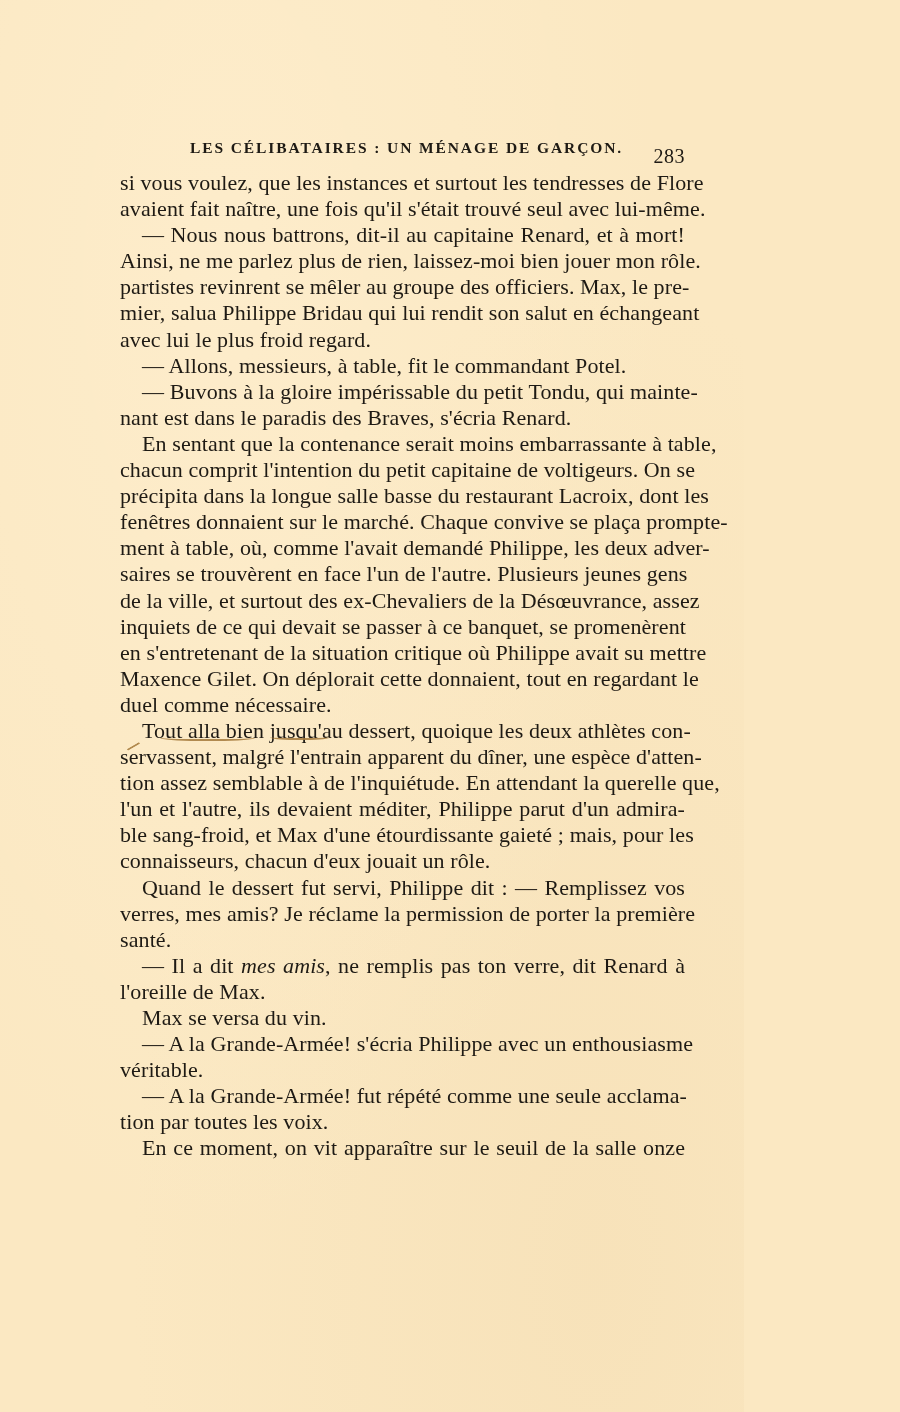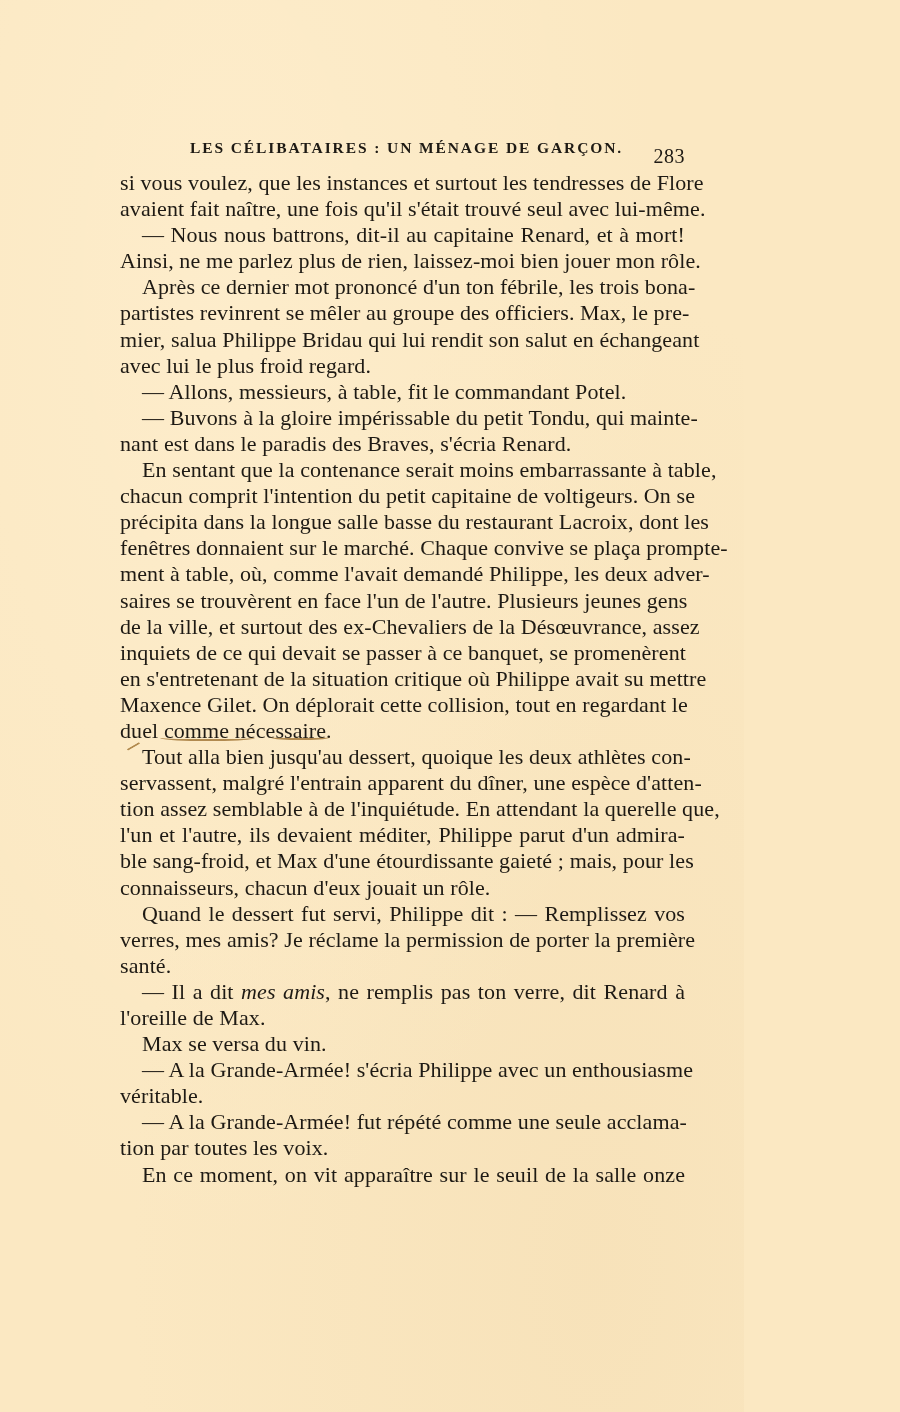--- a/index.html
+++ b/index.html
@@ -86,37 +86,36 @@
   <div class="running-head">
     <span class="title">LES CÉLIBATAIRES : UN MÉNAGE DE GARÇON.</span>
     <span class="folio">283</span>
   </div>
 
   <div class="text-block">
     <div class="line">si vous voulez, que les instances et surtout les tendresses de Flore</div>
     <div class="line last">avaient fait naître, une fois qu'il s'était trouvé seul avec lui-même.</div>
     <div class="line indent">— Nous nous battrons, dit-il au capitaine Renard, et à mort!</div>
     <div class="line last">Ainsi, ne me parlez plus de rien, laissez-moi bien jouer mon rôle.</div>
-    <div class="line indent">Après ce dernier mot prononcé d'un ton fébrile, les trois bona-</div>
     <div class="line">partistes revinrent se mêler au groupe des officiers. Max, le pre-</div>
     <div class="line">mier, salua Philippe Bridau qui lui rendit son salut en échangeant</div>
     <div class="line last">avec lui le plus froid regard.</div>
     <div class="line indent last">— Allons, messieurs, à table, fit le commandant Potel.</div>
     <div class="line indent">— Buvons à la gloire impérissable du petit Tondu, qui mainte-</div>
     <div class="line last">nant est dans le paradis des Braves, s'écria Renard.</div>
     <div class="line indent">En sentant que la contenance serait moins embarrassante à table,</div>
     <div class="line">chacun comprit l'intention du petit capitaine de voltigeurs. On se</div>
     <div class="line">précipita dans la longue salle basse du restaurant Lacroix, dont les</div>
     <div class="line">fenêtres donnaient sur le marché. Chaque convive se plaça prompte-</div>
     <div class="line">ment à table, où, comme l'avait demandé Philippe, les deux adver-</div>
     <div class="line">saires se trouvèrent en face l'un de l'autre. Plusieurs jeunes gens</div>
     <div class="line">de la ville, et surtout des ex-Chevaliers de la Désœuvrance, assez</div>
     <div class="line">inquiets de ce qui devait se passer à ce banquet, se promenèrent</div>
     <div class="line">en s'entretenant de la situation critique où Philippe avait su mettre</div>
-    <div class="line">Maxence Gilet. On déplorait cette collision, tout en regardant le</div>
+    <div class="line">Maxence Gilet. On déplorait cette donnaient, tout en regardant le</div>
     <div class="line last">duel comme nécessaire.</div>
     <div class="line indent">Tout alla bien jusqu'au dessert, quoique les deux athlètes con-</div>
     <div class="line">servassent, malgré l'entrain apparent du dîner, une espèce d'atten-</div>
     <div class="line">tion assez semblable à de l'inquiétude. En attendant la querelle que,</div>
     <div class="line">l'un et l'autre, ils devaient méditer, Philippe parut d'un admira-</div>
     <div class="line">ble sang-froid, et Max d'une étourdissante gaieté ; mais, pour les</div>
     <div class="line last">connaisseurs, chacun d'eux jouait un rôle.</div>
     <div class="line indent">Quand le dessert fut servi, Philippe dit : — Remplissez vos</div>
     <div class="line">verres, mes amis? Je réclame la permission de porter la première</div>
     <div class="line last">santé.</div>

